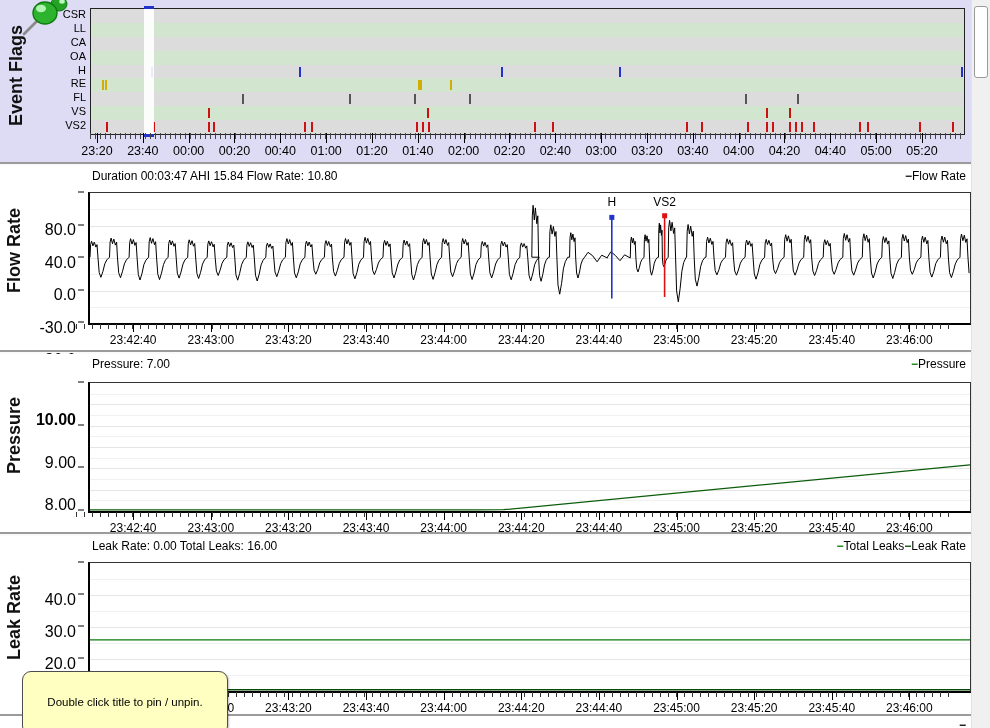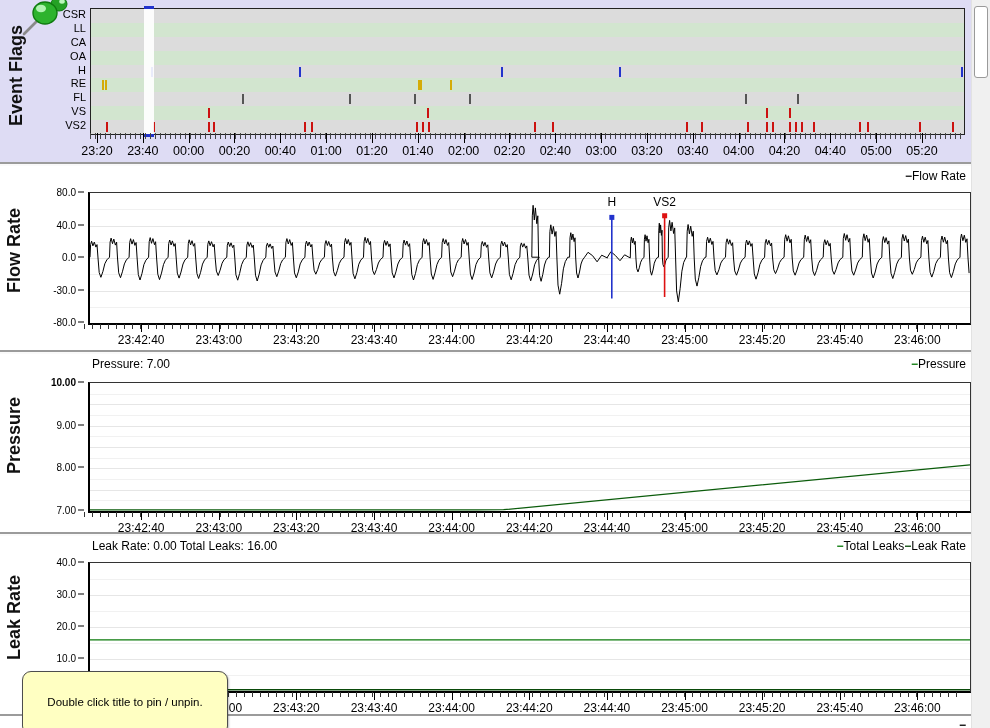--- a/index.html
+++ b/index.html
@@ -45,29 +45,29 @@
   .legend{position:absolute;right:6px;top:3px;font-size:12px;color:#000;white-space:nowrap;}
   .legend .dash{font-weight:bold;}
   .plot{position:absolute;left:88px;width:880px;background:#fff;
     border:1px solid #333;border-left:2px solid #000;border-bottom:2px solid #000;box-sizing:content-box;}
   #flow-plot{top:26px;height:130px;}
   #pressure-plot{top:28px;height:128px;}
   #leak-plot{top:26px;height:128px;}
   .gridline{position:absolute;left:0;right:0;height:1px;}
   .plot svg{position:absolute;left:0;top:0;}
   .marker-label{position:absolute;top:2px;transform:translateX(-50%);font-size:12px;color:#000;}
-  .xaxis{position:absolute;left:84px;width:880px;height:26px;}
+  .xaxis{position:absolute;left:76px;width:880px;height:26px;}
   #flow-xaxis{top:158px;} #pressure-xaxis{top:158px;} #leak-xaxis{top:156px;}
   .xaxis .minor{position:absolute;left:0;top:0;width:100%;height:5px;
     background:repeating-linear-gradient(90deg,#333 0,#333 1px,transparent 1px,transparent 8px);}
   .xaxis .axis-majortick{height:8px;}
   .xaxis .axis-label{top:9px;font-size:12px;}
   .ylabels{position:absolute;left:0;width:84px;}
   #flow-ylabels{top:26px;height:130px;} #pressure-ylabels{top:28px;height:128px;} #leak-ylabels{top:26px;height:128px;}
-  .ylabel{position:absolute;right:8px;transform:translateY(-50%);font-size:10px;color:#000;}
+  .ylabel{position:absolute;right:8px;transform:translateY(-50%);font-size:16px;color:#000;margin-top:38px;}
   .ytick{position:absolute;right:0;width:6px;height:1px;background:#000;transform:translateY(-50%);}
 
   
   #next-panel{position:relative;height:12px;background:#fff;overflow:hidden;}
   #next-panel .chart-title{top:2px;}
   #next-panel .legend{top:2px;}
 
   
   #tooltip{position:absolute;left:22px;top:671px;z-index:20;width:200px;
     background:#ffffc2;border:1.5px solid #4d4d4d;border-radius:9px;
@@ -201,20 +201,21 @@
         <div class="axis-majortick" style="left: 90.05%;"></div>
         <div class="axis-label" style="left: 90.05%;">05:00</div>
         <div class="axis-majortick" style="left: 95.3%;"></div>
         <div class="axis-label" style="left: 95.3%;">05:20</div>
       </div>
   </section>
   <div class="sep"></div>
 
   <section class="chart-panel" id="flow-panel">
     <div class="vlabel">Flow Rate</div>
+    <div class="chart-title">Duration 00:03:47 AHI 15.84 Flow Rate: 10.80</div>
     <div class="legend" id="flow-legend"><span class="dash" style="color: rgb(17, 17, 17);">−</span><span>Flow Rate</span></div>
     <div class="ylabels" id="flow-ylabels">
         <div class="ylabel" style="top: 0%;">80.0</div>
         <div class="ytick" style="top: 0%;"></div>
         <div class="ylabel" style="top: 25%;">40.0</div>
         <div class="ytick" style="top: 25%;"></div>
         <div class="ylabel" style="top: 50%;">0.0</div>
         <div class="ytick" style="top: 50%;"></div>
         <div class="ylabel" style="top: 75%;">-30.0</div>
         <div class="ytick" style="top: 75%;"></div>

